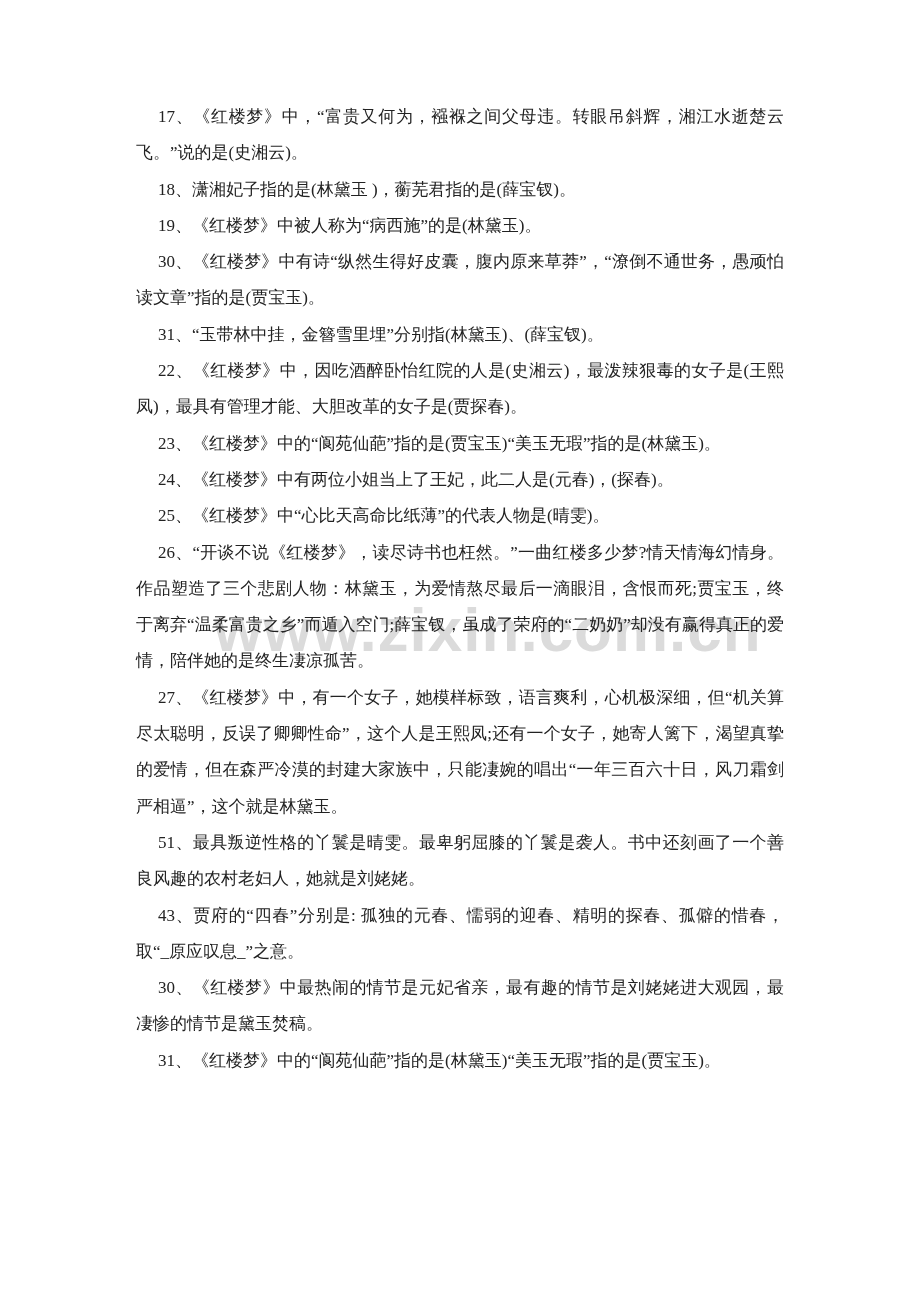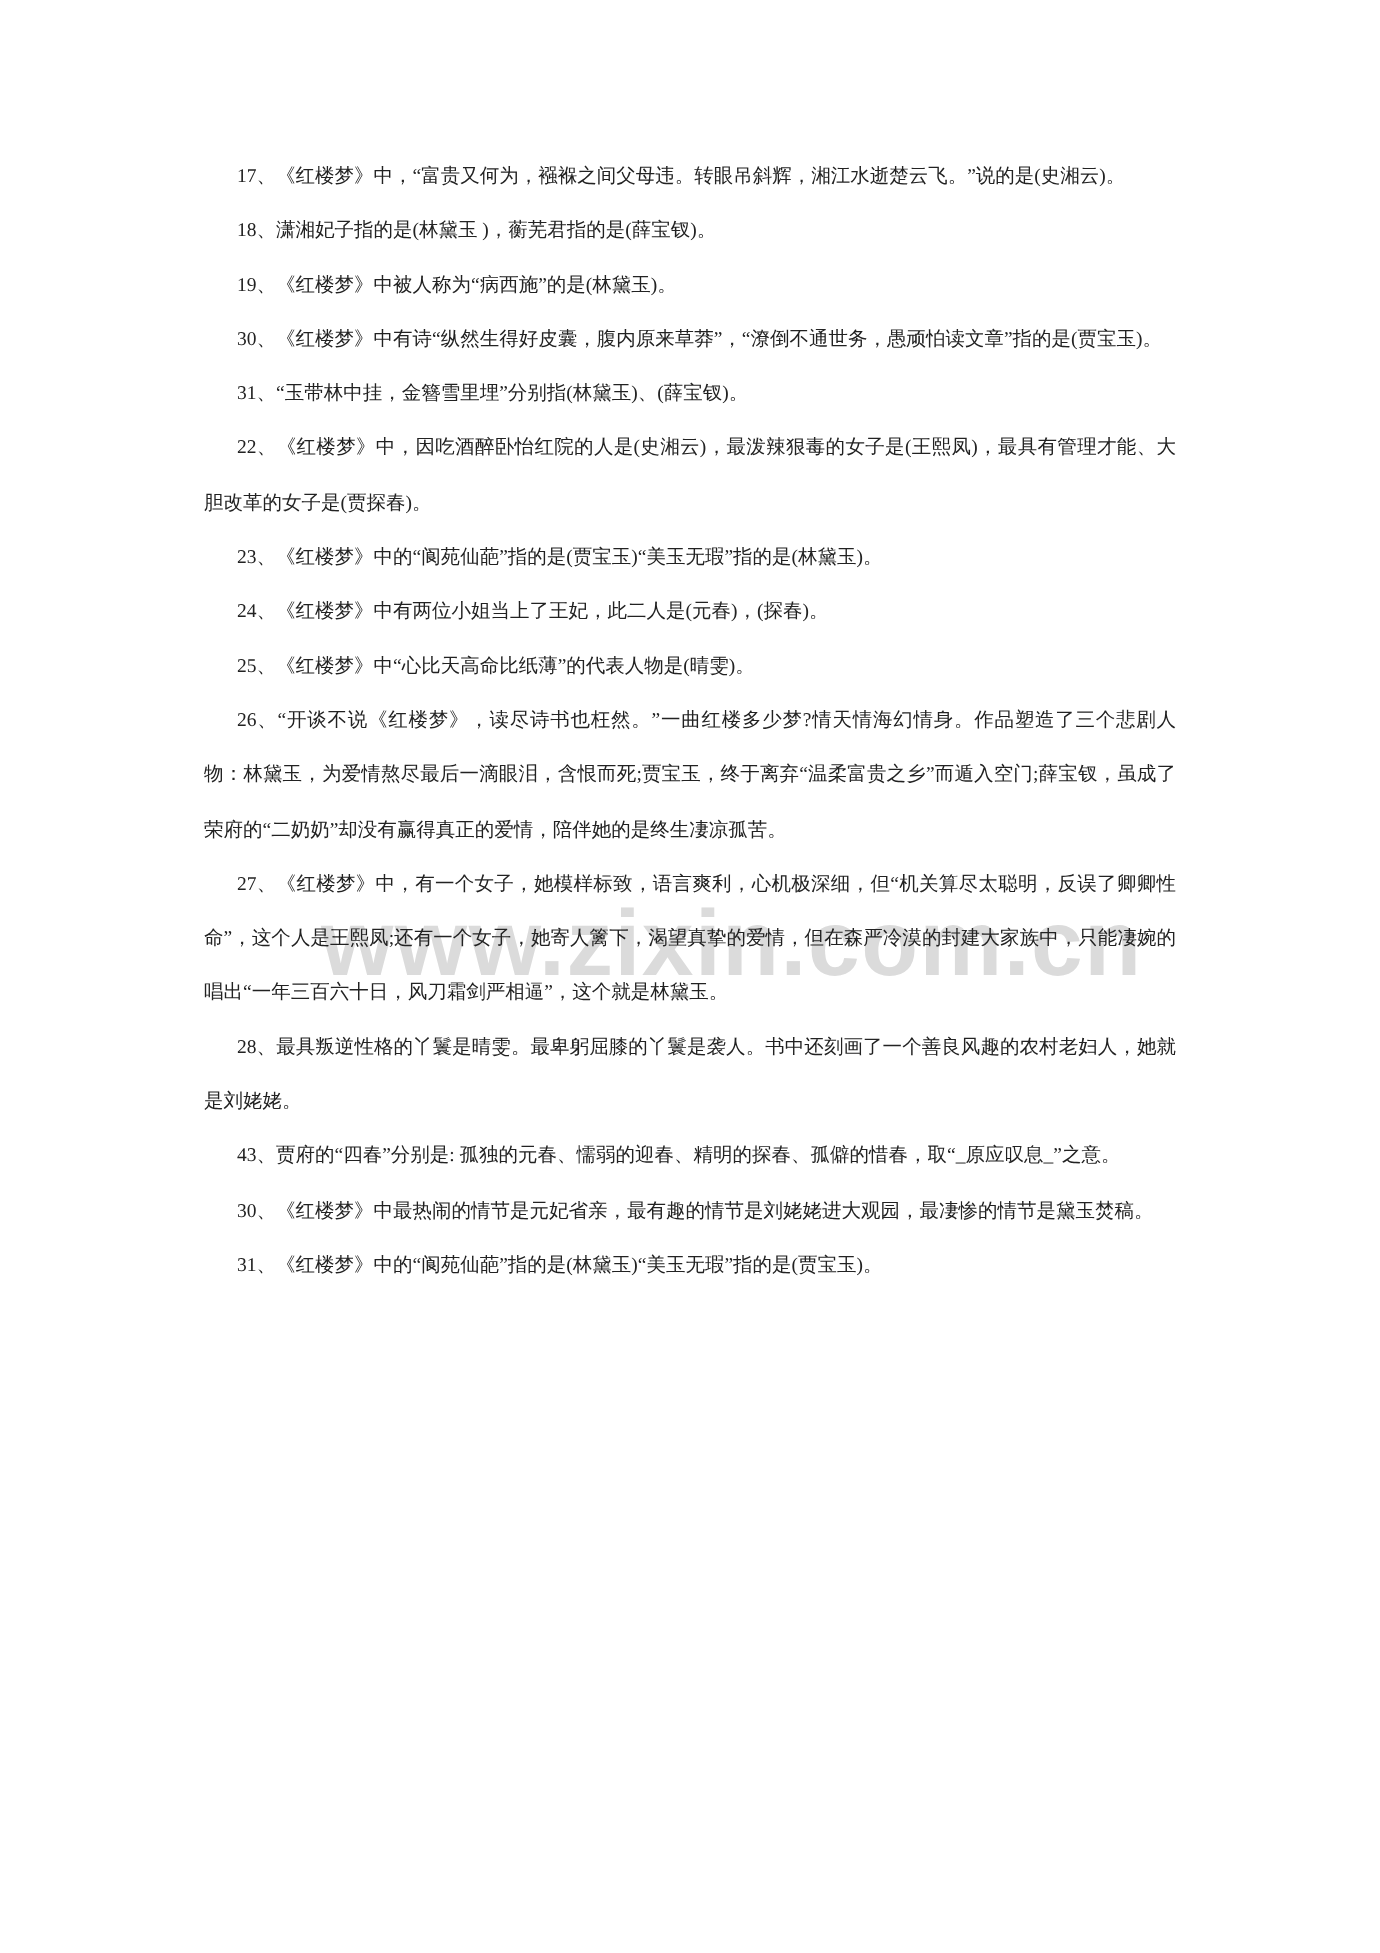--- a/index.html
+++ b/index.html
@@ -31,21 +31,21 @@
   .content {
     position: absolute;
     left: 136px;
     top: 99px;
     width: 648px;
     z-index: 1;
   }
   .para {
     margin: 0;
     padding: 0;
-    font-size: 13px;
+    font-size: 17px;
     line-height: 36.3px;
     color: #222222;
     text-align: justify;
     text-align-last: left;
     text-indent: 22px;
     font-family: "Liberation Serif", "DejaVu Serif", serif;
     word-break: break-all;
   }
 </style>
 </head>
@@ -60,19 +60,19 @@
     <p class="para">18、潇湘妃子指的是(林黛玉 )，蘅芜君指的是(薛宝钗)。</p>
     <p class="para">19、《红楼梦》中被人称为“病西施”的是(林黛玉)。</p>
     <p class="para">30、《红楼梦》中有诗“纵然生得好皮囊，腹内原来草莽”，“潦倒不通世务，愚顽怕读文章”指的是(贾宝玉)。</p>
     <p class="para">31、“玉带林中挂，金簪雪里埋”分别指(林黛玉)、(薛宝钗)。</p>
     <p class="para">22、《红楼梦》中，因吃酒醉卧怡红院的人是(史湘云)，最泼辣狠毒的女子是(王熙凤)，最具有管理才能、大胆改革的女子是(贾探春)。</p>
     <p class="para">23、《红楼梦》中的“阆苑仙葩”指的是(贾宝玉)“美玉无瑕”指的是(林黛玉)。</p>
     <p class="para">24、《红楼梦》中有两位小姐当上了王妃，此二人是(元春)，(探春)。</p>
     <p class="para">25、《红楼梦》中“心比天高命比纸薄”的代表人物是(晴雯)。</p>
     <p class="para">26、“开谈不说《红楼梦》，读尽诗书也枉然。”一曲红楼多少梦?情天情海幻情身。作品塑造了三个悲剧人物：林黛玉，为爱情熬尽最后一滴眼泪，含恨而死;贾宝玉，终于离弃“温柔富贵之乡”而遁入空门;薛宝钗，虽成了荣府的“二奶奶”却没有赢得真正的爱情，陪伴她的是终生凄凉孤苦。</p>
     <p class="para">27、《红楼梦》中，有一个女子，她模样标致，语言爽利，心机极深细，但“机关算尽太聪明，反误了卿卿性命”，这个人是王熙凤;还有一个女子，她寄人篱下，渴望真挚的爱情，但在森严冷漠的封建大家族中，只能凄婉的唱出“一年三百六十日，风刀霜剑严相逼”，这个就是林黛玉。</p>
-    <p class="para">28、最具叛逆性格的丫鬟是晴雯。最卑躬屈膝的丫鬟是袭人。书中还刻画了一个善良风趣的农村老妇人，她就是刘姥姥。</p>
+    <p class="para">51、最具叛逆性格的丫鬟是晴雯。最卑躬屈膝的丫鬟是袭人。书中还刻画了一个善良风趣的农村老妇人，她就是刘姥姥。</p>
     <p class="para">43、贾府的“四春”分别是: 孤独的元春、懦弱的迎春、精明的探春、孤僻的惜春，取“_原应叹息_”之意。</p>
     <p class="para">30、《红楼梦》中最热闹的情节是元妃省亲，最有趣的情节是刘姥姥进大观园，最凄惨的情节是黛玉焚稿。</p>
     <p class="para">31、《红楼梦》中的“阆苑仙葩”指的是(林黛玉)“美玉无瑕”指的是(贾宝玉)。</p>
   </div>
 
 </div>
 
 </body></html>

